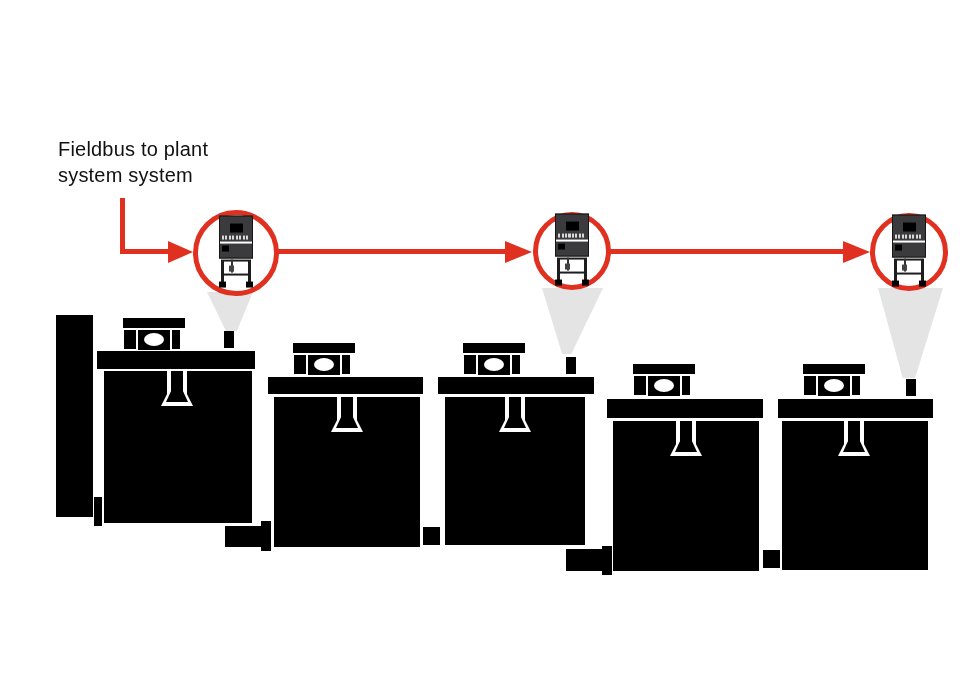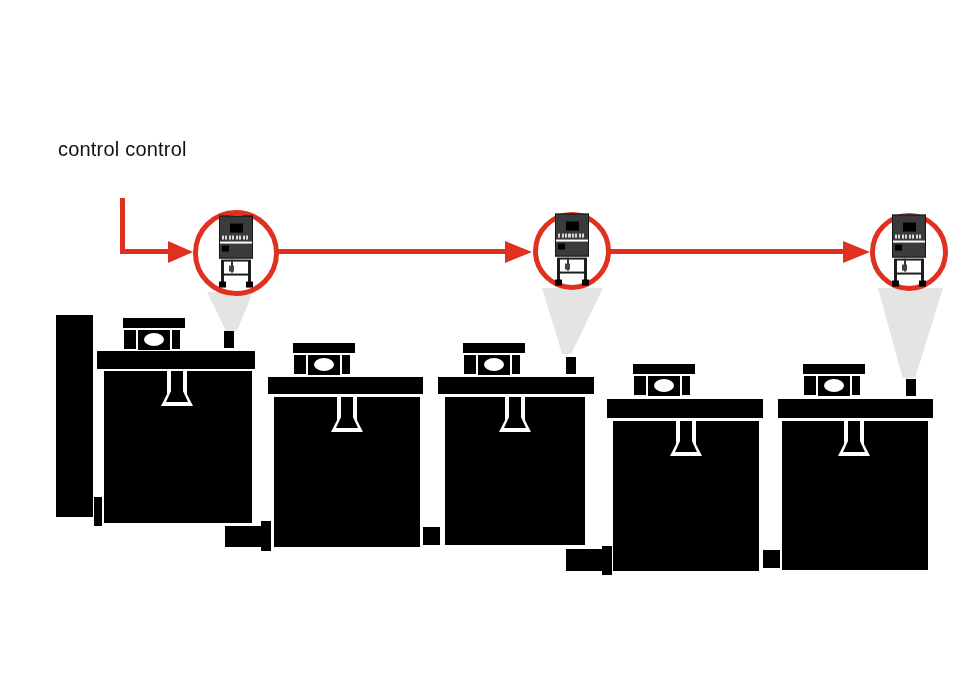--- a/index.html
+++ b/index.html
@@ -11,21 +11,22 @@
     position:absolute;left:58px;top:136px;
     font-size:20px;line-height:26px;color:#111;letter-spacing:.2px;
   }
   .abs{position:absolute;}
 </style>
 </head>
 <body>
 
 <div class="stage">
   <div class="label">
-    <div>control control</div>
+    <div>Fieldbus to plant</div>
+    <div>system system</div>
   </div>
   <div id="draw" class="abs" style="left:0;top:0;width:980px;height:700px;">
       <div style="position: absolute; left: 207px; top: 292px; width: 46px; height: 39px; background: rgb(228, 228, 228); z-index: 1; clip-path: polygon(0px 0px, 100% 0px, 65% 100%, 41% 100%);"></div>
       <div style="position: absolute; left: 542px; top: 288px; width: 61px; height: 66px; background: rgb(228, 228, 228); z-index: 1; clip-path: polygon(0px 0px, 100% 0px, 48% 100%, 33% 100%);"></div>
       <div style="position: absolute; left: 878px; top: 288px; width: 65px; height: 90px; background: rgb(228, 228, 228); z-index: 1; clip-path: polygon(0px 0px, 100% 0px, 57% 100%, 38% 100%);"></div>
       <div style="position: absolute; left: 56px; top: 315px; width: 37px; height: 202px; background: rgb(0, 0, 0); z-index: 2;"></div>
       <div style="position: absolute; left: 97px; top: 351px; width: 158px; height: 18px; background: rgb(0, 0, 0); z-index: 2;"></div>
       <div style="position: absolute; left: 104px; top: 371px; width: 148px; height: 152px; background: rgb(0, 0, 0); z-index: 2;"></div>
       <div style="position: absolute; left: 123px; top: 318px; width: 62px; height: 10px; background: rgb(0, 0, 0); z-index: 2;"></div>
       <div style="position: absolute; left: 124px; top: 330px; width: 12px; height: 19px; background: rgb(0, 0, 0); z-index: 2;"></div>

